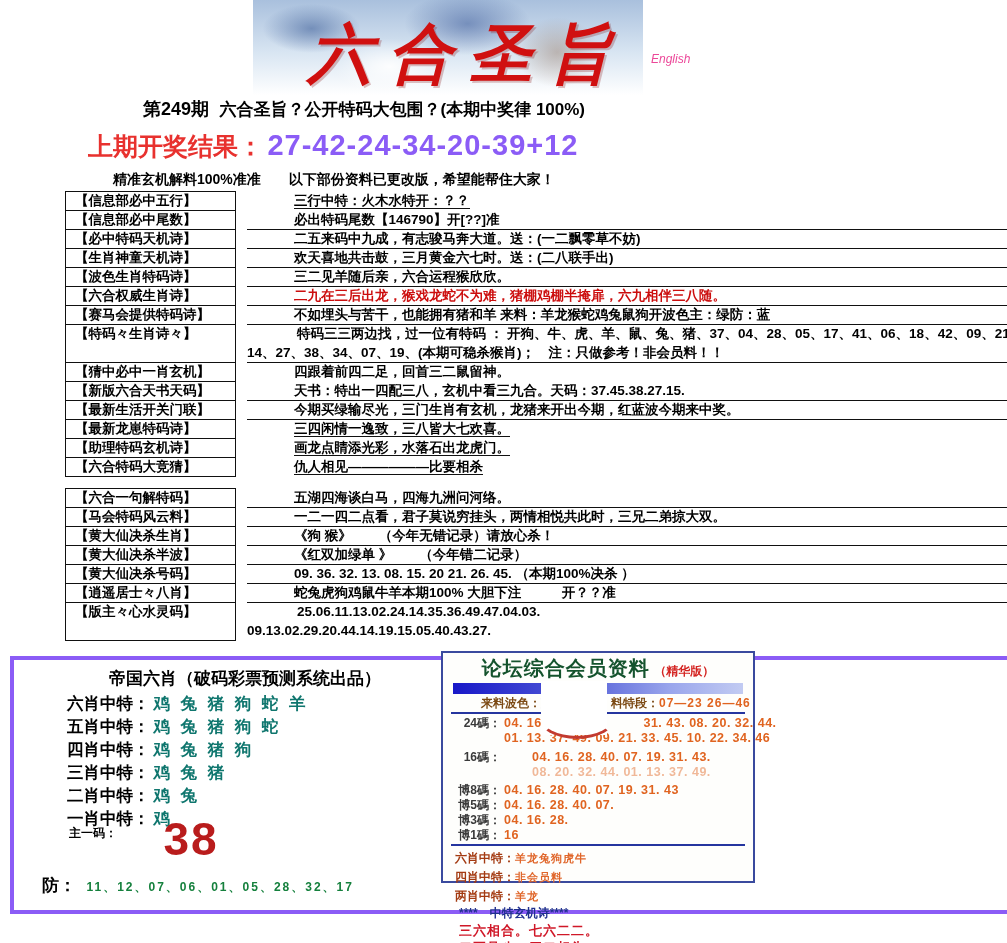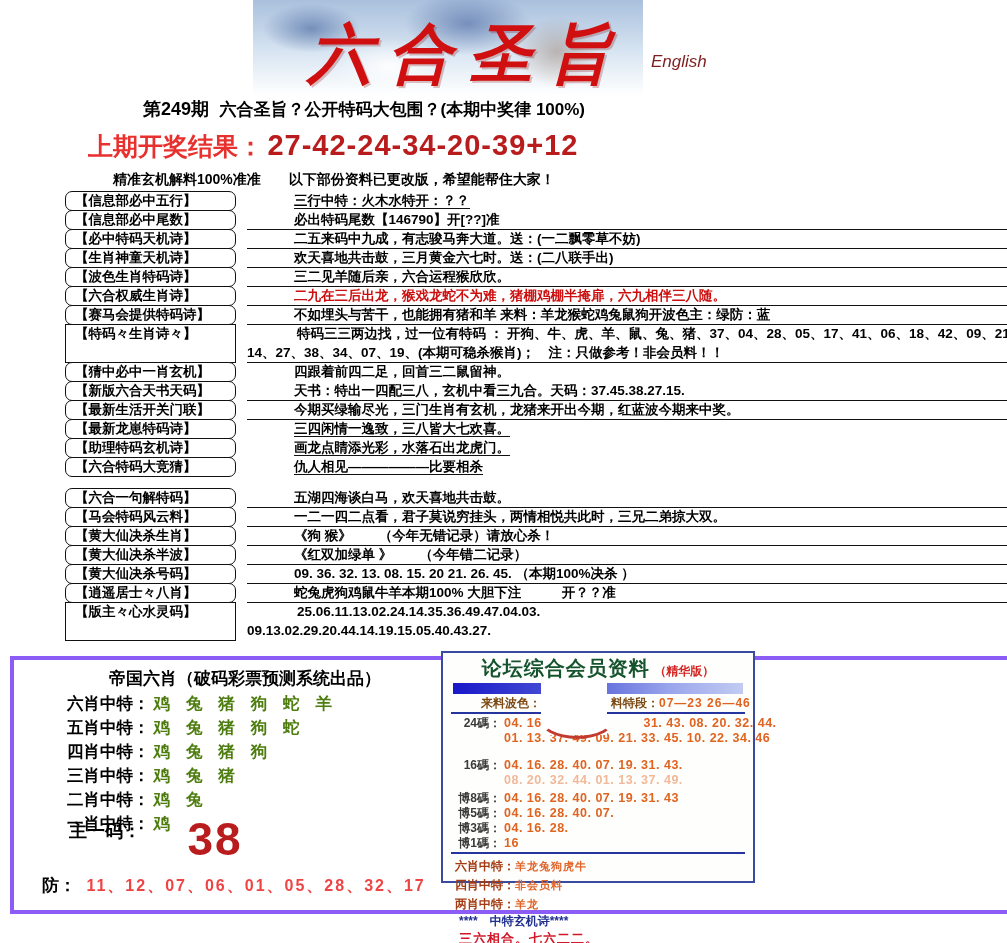--- a/index.html
+++ b/index.html
@@ -9,57 +9,57 @@
   .banner{position:absolute;left:253px;top:0;width:390px;height:95px;
     background:
       radial-gradient(70px 35px at 15% 30%, rgba(90,120,170,.75), transparent 70%),
       radial-gradient(90px 45px at 55% 25%, rgba(70,100,160,.6), transparent 70%),
       radial-gradient(60px 50px at 78% 55%, rgba(150,120,100,.45), transparent 70%),
       radial-gradient(80px 40px at 35% 70%, rgba(255,255,255,.9), transparent 70%),
       linear-gradient(180deg,#a9c0dd 0%,#d8e5f2 55%,#ffffff 100%);}
   .main-title{position:absolute;left:308px;top:14px;font-family:"DejaVu Serif","Liberation Serif",serif;
     font-style:italic;font-weight:bold;font-size:64px;line-height:80px;color:#d01010;
     letter-spacing:16px;text-shadow:2px 2px 0 rgba(130,10,10,.25);white-space:nowrap;}
-  .english{position:absolute;left:651px;top:52px;color:#7f1d1d;font-size:17px;font-style:italic;text-decoration:none;}
+  .english{position:absolute;left:651px;top:52px;color:#ec4899;font-size:12px;font-style:italic;text-decoration:none;}
   
   .issue-line{position:absolute;left:143px;top:97px;white-space:nowrap;}
   .issue-no{font-size:18px;font-weight:bold;}
   .issue-rest{font-size:17px;font-weight:bold;margin-left:6px;}
   .result-line{position:absolute;left:88px;top:129px;white-space:nowrap;}
   .result-label{color:#e8312e;font-size:25px;font-weight:bold;}
-  .result-nums{color:#b91c1c;font-size:29px;font-weight:bold;letter-spacing:1px;}
+  .result-nums{color:#8b5cf6;font-size:29px;font-weight:bold;letter-spacing:1px;}
   .notice-line{position:absolute;left:113px;top:171px;font-size:14px;font-weight:bold;white-space:nowrap;}
   
   .itable{position:absolute;left:65px;top:192px;right:0;}
   .trow{display:flex;margin-top:-1px;}
   .tlabel{width:160px;flex:0 0 160px;border:1px solid #111;background:#fff;
     font-size:13.5px;font-weight:bold;line-height:18px;padding:0 0 0 9px;white-space:nowrap;}
   .tcontent{flex:1;margin-left:11px;font-size:13.5px;font-weight:bold;line-height:19px;
     padding-left:47px;border-bottom:1px solid #111;white-space:nowrap;}
-  .trow.h1 .tlabel{height:18px;border-radius:7px;}
+  .trow.h1 .tlabel{height:18px;}
   .trow.h2 .tlabel{height:37px;}
   .tcontent.noline{border-bottom:none;}
   .ul{border-bottom:1px solid #111;padding-bottom:0;}
   .tcontent.dbl{padding-left:0;}
   .tcontent.dbl .l1{padding-left:50px;}
   .tcontent.dbl .l2{padding-left:0;}
   .red-row .tcontent{color:#cc0e0e;}
   .section-gap{height:12px;}
   
   .bottom-box{position:absolute;left:10px;top:656px;width:994px;height:250px;border:4px solid #8b5cf6;background:#fff;}
   .empire-title{margin:7px 0 2px 95px;font-size:17px;font-weight:bold;white-space:nowrap;}
   .empire-rows{margin-left:53px;}
   .erow{line-height:23px;font-size:16.5px;font-weight:bold;white-space:nowrap;}
-  .erow .ev{color:#4d7c0f;margin-left:4px;letter-spacing:3px;font-family:Liberation Mono, monospace;}
+  .erow .ev{color:#0f766e;margin-left:4px;letter-spacing:3px;}
   .maincode{position:absolute;left:55px;top:152px;white-space:nowrap;}
-  .mc-label{font-size:18px;font-weight:bold;vertical-align:18px;}
+  .mc-label{font-size:12px;font-weight:bold;vertical-align:18px;}
   .mc-value{font-size:46px;font-weight:bold;color:#b91c1c;margin-left:42px;letter-spacing:2px;}
   .fang{position:absolute;left:28px;top:214px;white-space:nowrap;}
   .fang-label{font-size:17px;font-weight:bold;}
-  .fang-values{font-size:16px;font-weight:bold;color:#ef4444;letter-spacing:2px;margin-left:6px;}
+  .fang-values{font-size:12px;font-weight:bold;color:#15803d;letter-spacing:2px;margin-left:6px;}
   
   .member{position:absolute;left:427px;top:-9px;width:310px;height:228px;border:2px solid #3a4a9e;background:#fefefc;}
   .m-title{text-align:center;margin-top:2px;white-space:nowrap;}
   .m-title-main{font-size:20px;font-weight:bold;color:#14532d;letter-spacing:1px;}
   .m-title-sub{font-size:12px;font-weight:bold;color:#d42421;}
   .m-bar{height:11px;margin:1px 10px 1px 10px;background:linear-gradient(90deg,#1818c8 0%,#5560d8 45%,#9aa6ec 75%,#c2cbf2 100%);}
   .m-src{margin:0 0 0 38px;font-size:12px;font-weight:bold;white-space:nowrap;line-height:16px;}
   .m-src .lab{color:#7c4a14;}
   .m-src .blue{color:#1a35cc;text-decoration:underline;}
   .m-src .seg{color:#e06420;letter-spacing:1px;}
@@ -158,21 +158,21 @@
   </div>
   <div class="trow h1">
     <div class="tlabel">【六合特码大竞猜】</div>
     <div class="tcontent noline"><span class="ul">仇人相见——————比要相杀</span></div>
   </div>
 
   <div class="section-gap"></div>
 
   <div class="trow h1">
     <div class="tlabel">【六合一句解特码】</div>
-    <div class="tcontent">五湖四海谈白马，欢天喜地共击鼓。</div>
+    <div class="tcontent">五湖四海谈白马，四海九洲问河络。</div>
   </div>
   <div class="trow h1">
     <div class="tlabel">【马会特码风云料】</div>
     <div class="tcontent">一二一四二点看，君子莫说穷挂头，两情相悦共此时，三兄二弟掠大双。</div>
   </div>
   <div class="trow h1">
     <div class="tlabel">【黄大仙决杀生肖】</div>
     <div class="tcontent">《狗 猴》　　（今年无错记录）请放心杀！</div>
   </div>
   <div class="trow h1">
@@ -229,21 +229,21 @@
       <div class="m-clabel">24碼：</div>
       <div class="m-cvals">
         <div class="flexline">
             <span>04. 16. 28. 40.</span>
             <span class="hole"></span>
             <span>31. 43. 08. 20. 32. 44.</span>
           </div>
         <div>01. 13. 37. 49. 09. 21. 33. 45. 10. 22. 34. 46</div>
       </div>
     </div>
-    <div class="m-coderow" style="margin-top:12px;">
+    <div class="m-coderow" style="margin-top:4px;gap:28px;">
       <div class="m-clabel">16碼：</div>
       <div class="m-cvals">
         <div>04. 16. 28. 40. 07. 19. 31. 43.</div>
         <div class="faded">08. 20. 32. 44. 01. 13. 37. 49.</div>
       </div>
     </div>
     <div class="m-coderow" style="margin-top:3px;">
       <div class="m-clabel">博8碼：</div>
       <div class="m-cvals">04. 16. 28. 40. 07. 19. 31. 43</div>
     </div>

